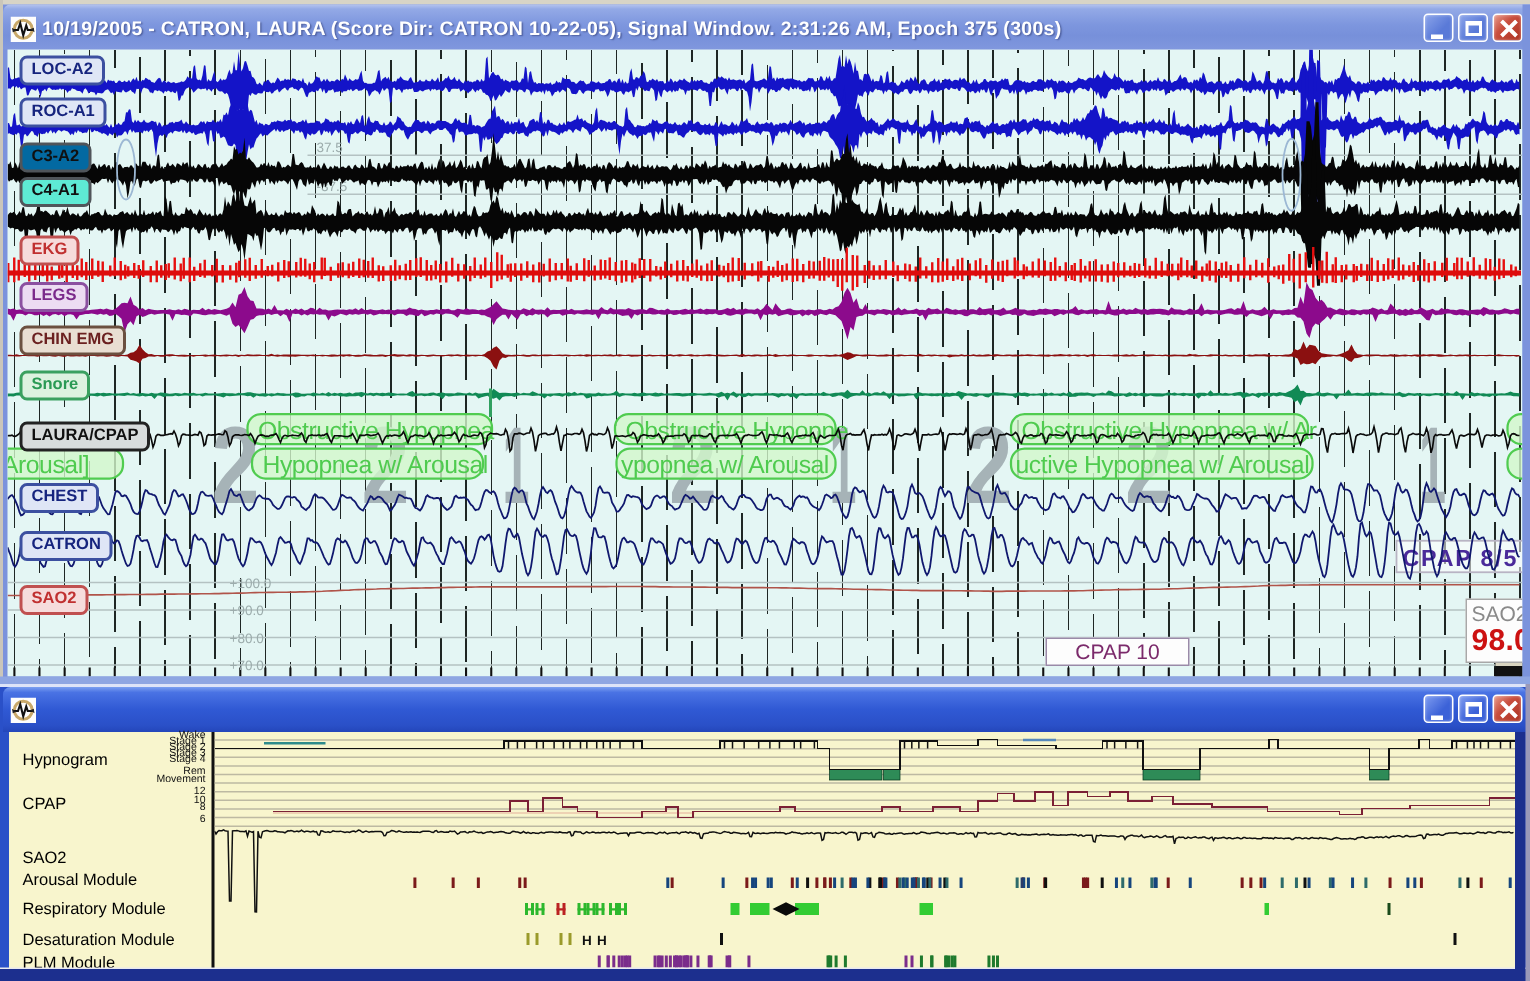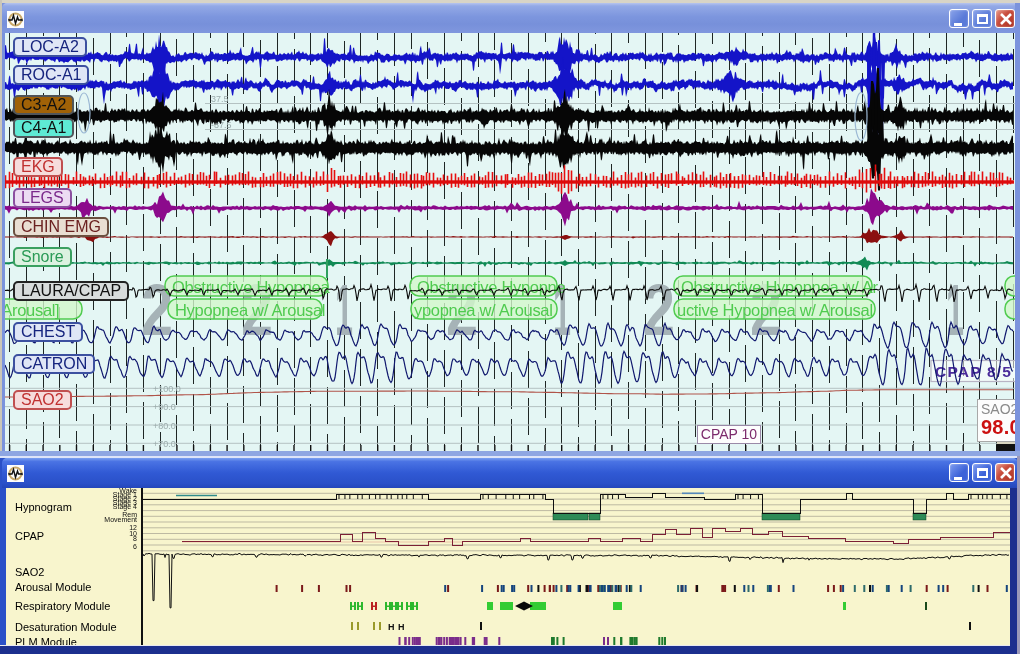--- a/index.html
+++ b/index.html
@@ -1,32 +1,33 @@
 <!DOCTYPE html>
 <html><head><meta charset="utf-8"><style>
 *{margin:0;padding:0;box-sizing:border-box}
 html,body{width:1020px;height:654px;overflow:hidden;background:#d8d4c6;font-family:"Liberation Sans",sans-serif}
 .abs{position:absolute}
-.lbl{position:absolute;left:8px;font-size:16px;font-weight:normal;border-radius:5px;padding:1px 6px 2px;border:2px solid;line-height:13px;white-space:nowrap}
+.lbl{position:absolute;left:8px;font-size:11px;font-weight:bold;border-radius:5px;padding:1px 6px 2px;border:2px solid;line-height:13px;white-space:nowrap}
 .tl{position:absolute;left:15px;font-size:11px;color:#000}
 .ts{position:absolute;font-size:7px;color:#111;text-align:right;width:40px;line-height:7px}
 </style></head><body>
 <div class="abs" style="left:0;top:0;width:1020px;height:656px">
 
 <div class="abs" style="left:0;top:0;width:1020px;height:456px;background:#7b93dc"></div>
 <div class="abs" style="left:0;top:0;width:1020px;height:3px;background:#d8d4c6"></div>
 <div class="abs" style="left:0;top:0;width:2px;height:456px;background:#cac6ba"></div>
 <div class="abs" style="left:2px;top:3px;width:1018px;height:30px;border-radius:5px 0 0 0;background:linear-gradient(#b6c4ee 0%,#93a9e6 10%,#7d96de 45%,#7790da 70%,#8097de 100%)"></div>
 
 <svg class="abs" style="left:7px;top:11px" width="17" height="17">
  <rect x="0" y="0" width="17" height="17" fill="#fdfdfd"></rect>
  <circle cx="8.5" cy="8.5" r="6" fill="none" stroke="#c9a96a" stroke-width="2"></circle>
  <path d="M2 9 L5 9 6.5 4.5 8.5 12.5 10.5 6 11.5 9 15 9" fill="none" stroke="#111" stroke-width="1.4"></path>
  <path d="M1 7.5 L1.5 10.5 4 9.5Z M16 10.5 L15.5 7.5 13 8.5Z" fill="#222"></path>
 </svg>
+<div class="abs" style="left:28px;top:11px;font-size:13px;font-weight:bold;color:#fff;text-shadow:1px 1px 1px rgba(30,40,90,0.45);letter-spacing:0.2px">10/19/2005 - CATRON, LAURA (Score Dir: CATRON 10-22-05), Signal Window. 2:31:26 AM, Epoch 375 (300s)</div>
 <div class="abs" style="left:949px;top:9px;width:20px;height:19px;border-radius:3px;border:1px solid #fff;background:linear-gradient(135deg,#8ba4ea,#5a7ad8 60%);box-shadow:inset 0 0 2px rgba(255,255,255,0.5)">
       <div class="abs" style="left:4px;top:13px;width:8px;height:3px;background:#fff"></div>
     </div>
     <div class="abs" style="left:972px;top:9px;width:20px;height:19px;border-radius:3px;border:1px solid #fff;background:linear-gradient(135deg,#8ba4ea,#5a7ad8 60%);box-shadow:inset 0 0 2px rgba(255,255,255,0.5)">
       <div class="abs" style="left:4px;top:4px;width:11px;height:10px;border:2px solid #fff;border-top-width:3px"></div>
     </div>
     <div class="abs" style="left:995px;top:9px;width:20px;height:19px;border-radius:3px;border:1px solid #fff;background:linear-gradient(135deg,#e89a8a,#c94f3f 40%,#b03525 90%);box-shadow:inset 0 0 2px rgba(255,255,255,0.5)">
       <svg class="abs" style="left:3px;top:3px" width="14" height="13">
         <path d="M2 1 L12 11 M12 1 L2 11" stroke="#fff" stroke-width="2.6"></path>
       </svg>
@@ -215,31 +216,31 @@
         <polyline points="0,257.5 1,257.4 2,257.4 3,257.1 4,257.8 5,257.9 6,257.5 7,256.7 8,255.9 9,254.1 10,256.7 11,260.4 12,264.7 13,261.0 14,257.5 15,257.0 16,256.4 17,256.3 18,256.3 19,256.4 20,256.4 21,256.5 22,256.0 23,256.3 24,256.6 25,256.9 26,255.1 27,254.8 28,258.6 29,264.0 30,264.3 31,258.6 32,257.6 33,257.7 34,257.5 35,257.2 36,257.0 37,256.5 38,256.3 39,256.3 40,256.7 41,256.9 42,257.1 43,255.2 44,255.6 45,258.6 46,263.5 47,263.7 48,259.4 49,258.2 50,257.6 51,256.8 52,257.2 53,257.4 54,257.8 55,257.0 56,257.0 57,256.9 58,256.8 59,256.4 60,254.6 61,255.4 62,258.4 63,263.1 64,263.3 65,258.3 66,256.8 67,256.6 68,256.8 69,256.9 70,256.7 71,256.6 72,256.4 73,257.0 74,256.8 75,256.9 76,256.3 77,254.6 78,254.8 79,258.7 80,264.2 81,263.9 82,258.7 83,257.5 84,257.2 85,256.7 86,256.5 87,257.0 88,257.1 89,257.1 90,256.3 91,256.3 92,256.4 93,256.4 94,254.8 95,256.5 96,260.3 97,265.1 98,262.5 99,257.7 100,256.7 101,256.7 102,257.2 103,257.2 104,257.2 105,256.9 106,256.8 107,256.6 108,256.3 109,256.1 110,256.3 111,254.4 112,256.3 113,259.5 114,264.2 115,262.1 116,257.4 117,256.4 118,256.6 119,256.9 120,257.0 121,257.1 122,257.2 123,257.3 124,256.9 125,256.6 126,256.8 127,257.1 128,254.8 129,255.5 130,258.7 131,264.0 132,263.0 133,257.7 134,256.8 135,257.0 136,257.1 137,256.9 138,256.9 139,256.8 140,256.5 141,256.3 142,256.5 143,256.8 144,256.7 145,254.2 146,255.0 147,258.5 148,264.1 149,262.3 150,258.2 151,257.3 152,256.9 153,256.9 154,256.9 155,257.2 156,257.3 157,257.1 158,256.7 159,256.8 160,257.0 161,257.4 162,256.1 163,257.5 164,259.5 165,262.6 166,259.9 167,257.9 168,257.2 169,256.9 170,257.1 171,257.3 172,257.9 173,257.8 174,257.9 175,257.3 176,257.1 177,257.1 178,256.6 179,256.1 180,257.6 181,260.0 182,262.0 183,259.2 184,257.7 185,257.2 186,257.5 187,257.8 188,257.5 189,257.3 190,257.0 191,257.3 192,257.3 193,257.5 194,257.6 195,256.7 196,255.7 197,257.2 198,260.7 199,261.9 200,258.9 201,257.3 202,257.2 203,256.9 204,257.3 205,257.2 206,257.4 207,257.0 208,257.0 209,257.5 210,257.1 211,257.2 212,256.5 213,256.1 214,258.0 215,260.5 216,262.0 217,259.2 218,257.5 219,257.5 220,257.5 221,257.6 222,257.6 223,257.7 224,257.8 225,258.0 226,258.0 227,258.1 228,257.6 229,257.4 230,256.1 231,257.9 232,259.7 233,261.9 234,259.5 235,257.1 236,257.2 237,257.2 238,257.3 239,256.8 240,256.8 241,257.0 242,257.4 243,257.3 244,257.1 245,257.0 246,256.7 247,255.8 248,257.2 249,259.9 250,262.4 251,260.3 252,258.3 253,257.5 254,257.8 255,257.2 256,257.7 257,257.3 258,257.1 259,257.2 260,257.4 261,257.8 262,257.3 263,256.5 264,254.8 265,257.0 266,260.0 267,262.1 268,259.4 269,257.9 270,257.9 271,257.3 272,256.9 273,257.3 274,257.4 275,257.3 276,257.5 277,257.9 278,258.0 279,257.6 280,257.1 281,255.4 282,257.0 283,259.5 284,262.6 285,259.8 286,258.3 287,257.2 288,257.6 289,257.0 290,257.5 291,257.5 292,257.3 293,257.2 294,257.0 295,257.1 296,257.2 297,256.5 298,255.2 299,256.4 300,258.3 301,261.6 302,260.2 303,257.9 304,256.6 305,257.3 306,257.2 307,257.9 308,258.0 309,257.8 310,257.4 311,257.1 312,257.2 313,257.5 314,257.1 315,255.3 316,256.0 317,258.9 318,265.5 319,263.3 320,257.5 321,256.5 322,255.7 323,256.0 324,256.2 325,256.2 326,256.1 327,256.3 328,256.8 329,257.1 330,256.7 331,256.6 332,253.2 333,255.0 334,259.7 335,267.8 336,266.5 337,258.8 338,256.2 339,256.2 340,256.2 341,255.8 342,255.9 343,256.3 344,256.7 345,256.3 346,255.8 347,255.7 348,255.6 349,252.5 350,255.0 351,260.6 352,267.9 353,263.2 354,257.4 355,256.6 356,256.3 357,256.1 358,255.9 359,255.9 360,256.8 361,256.8 362,256.6 363,256.2 364,256.4 365,255.1 366,251.7 367,255.3 368,262.2 369,267.6 370,262.4 371,257.3 372,257.1 373,256.2 374,256.4 375,256.5 376,256.7 377,256.4 378,256.0 379,256.0 380,256.1 381,256.5 382,255.9 383,253.2 384,255.5 385,260.9 386,268.0 387,264.1 388,257.3 389,256.5 390,256.0 391,256.7 392,256.6 393,257.0 394,256.1 395,256.2 396,256.3 397,256.7 398,256.5 399,255.6 400,252.3 401,254.6 402,259.4 403,266.1 404,262.5 405,257.7 406,257.5 407,257.8 408,257.8 409,257.7 410,257.6 411,257.8 412,258.1 413,257.7 414,257.4 415,257.2 416,256.9 417,255.3 418,256.2 419,258.7 420,261.9 421,260.3 422,257.7 423,257.3 424,256.8 425,257.0 426,257.2 427,257.6 428,257.5 429,257.4 430,257.7 431,257.7 432,257.3 433,257.4 434,256.2 435,257.4 436,259.2 437,262.2 438,260.7 439,258.1 440,257.7 441,257.8 442,257.7 443,257.7 444,257.8 445,257.4 446,257.3 447,257.3 448,257.3 449,257.3 450,257.3 451,256.2 452,256.9 453,258.7 454,261.8 455,260.7 456,257.7 457,257.2 458,257.5 459,257.3 460,257.5 461,257.2 462,257.4 463,257.6 464,258.1 465,258.1 466,258.0 467,257.4 468,256.2 469,256.3 470,258.2 471,260.9 472,262.0 473,258.9 474,257.8 475,257.3 476,257.3 477,257.2 478,257.4 479,257.3 480,257.1 481,257.5 482,257.3 483,257.3 484,257.1 485,257.0 486,256.0 487,257.6 488,260.0 489,262.4 490,259.4 491,257.8 492,257.2 493,257.2 494,256.7 495,257.0 496,257.2 497,257.4 498,257.3 499,257.3 500,257.2 501,256.8 502,255.8 503,254.9 504,256.9 505,260.1 506,262.3 507,259.6 508,256.7 509,256.8 510,257.0 511,257.1 512,257.0 513,256.9 514,257.5 515,257.3 516,257.9 517,257.6 518,257.7 519,256.5 520,255.7 521,257.6 522,260.2 523,262.1 524,259.7 525,258.2 526,257.8 527,257.8 528,257.6 529,257.6 530,257.2 531,257.4 532,257.0 533,257.5 534,257.3 535,257.5 536,256.3 537,255.4 538,257.7 539,261.0 540,262.1 541,258.6 542,257.3 543,257.9 544,258.7 545,258.9 546,258.0 547,257.6 548,257.2 549,257.3 550,257.3 551,257.3 552,257.0 553,254.8 554,253.0 555,257.1 556,263.8 557,267.1 558,260.4 559,257.3 560,256.5 561,256.4 562,256.0 563,256.9 564,256.8 565,257.1 566,256.9 567,256.9 568,256.9 569,256.8 570,255.0 571,253.5 572,256.8 573,262.9 574,267.3 575,261.3 576,257.0 577,257.2 578,256.8 579,257.0 580,257.0 581,256.8 582,257.0 583,256.5 584,257.0 585,256.6 586,257.0 587,255.8 588,253.0 589,255.7 590,260.4 591,267.0 592,263.3 593,257.4 594,256.9 595,257.4 596,257.6 597,257.1 598,256.4 599,256.2 600,256.4 601,256.6 602,256.8 603,256.3 604,255.7 605,253.2 606,256.0 607,261.3 608,267.5 609,261.8 610,256.9 611,256.9 612,256.9 613,256.9 614,256.5 615,257.0 616,257.0 617,256.7 618,256.5 619,256.4 620,256.6 621,256.1 622,252.9 623,255.9 624,260.9 625,267.3 626,262.6 627,257.4 628,256.3 629,256.6 630,256.3 631,256.3 632,256.4 633,256.6 634,256.5 635,256.1 636,256.3 637,256.8 638,256.3 639,252.8 640,255.1 641,260.5 642,267.0 643,263.1 644,257.4 645,256.9 646,256.9 647,256.5 648,256.7 649,257.2 650,257.2 651,257.0 652,256.7 653,256.8 654,256.4 655,255.2 656,253.2 657,257.2 658,263.1 659,267.6 660,260.8 661,257.3 662,256.8 663,257.0 664,256.7 665,256.7 666,256.0 667,256.3 668,256.8 669,257.2 670,257.0 671,256.3 672,255.3 673,256.2 674,258.2 675,261.5 676,262.4 677,259.0 678,257.2 679,257.5 680,257.7 681,257.3 682,256.9 683,257.1 684,257.8 685,257.6 686,257.6 687,257.3 688,257.3 689,256.0 690,256.4 691,258.8 692,262.5 693,261.5 694,257.6 695,256.5 696,257.0 697,257.1 698,257.0 699,256.8 700,257.1 701,257.0 702,257.3 703,257.4 704,257.4 705,256.7 706,254.8 707,256.0 708,258.7 709,261.9 710,260.9 711,257.6 712,257.1 713,256.7 714,257.0 715,257.6 716,257.5 717,257.5 718,257.3 719,257.6 720,257.2 721,257.1 722,257.2 723,256.2 724,256.4 725,258.4 726,262.2 727,261.7 728,258.0 729,256.8 730,256.7 731,257.0 732,257.5 733,258.2 734,258.1 735,257.9 736,257.2 737,257.3 738,257.5 739,257.7 740,256.0 741,257.2 742,258.8 743,261.8 744,260.7 745,257.9 746,257.1 747,257.5 748,257.4 749,258.1 750,258.2 751,258.3 752,257.4 753,257.2 754,256.9 755,257.0 756,256.6 757,255.3 758,256.2 759,258.5 760,261.7 761,261.8 762,257.9 763,257.1 764,256.6 765,256.9 766,256.6 767,257.2 768,257.1 769,257.0 770,257.0 771,257.3 772,257.2 773,257.0 774,255.9 775,257.4 776,259.5 777,262.2 778,260.1 779,257.4 780,256.8 781,257.3 782,256.9 783,256.7 784,256.6 785,257.1 786,257.0 787,257.3 788,257.3 789,257.7 790,256.9 791,254.8 792,256.6 793,258.9 794,262.5 795,260.0 796,257.8 797,257.7 798,257.6 799,257.2 800,257.1 801,257.2 802,257.3 803,257.2 804,257.2 805,256.9 806,256.8 807,255.9 808,255.6 809,257.4 810,260.2 811,262.5 812,259.3 813,257.8 814,257.0 815,256.8 816,256.6 817,257.0 818,257.3 819,256.9 820,256.2 821,256.6 822,257.0 823,257.6 824,256.4 825,255.6 826,257.5 827,260.4 828,262.1 829,258.7 830,257.8 831,257.8 832,257.7 833,257.3 834,257.0 835,257.4 836,257.2 837,257.2 838,257.1 839,257.5 840,257.7 841,255.9 842,256.2 843,258.0 844,261.3 845,261.4 846,258.1 847,257.1 848,256.7 849,256.9 850,256.8 851,257.6 852,257.7 853,257.8 854,257.3 855,257.6 856,257.6 857,258.0 858,256.9 859,256.2 860,257.9 861,260.7 862,263.2 863,260.3 864,257.6 865,256.9 866,256.6 867,256.7 868,256.8 869,256.5 870,256.5 871,256.2 872,256.5 873,256.9 874,257.0 875,256.6 876,252.8 877,252.9 878,257.3 879,264.5 880,268.7 881,261.3 882,257.2 883,256.2 884,256.3 885,255.9 886,256.4 887,256.4 888,256.4 889,256.2 890,256.0 891,256.1 892,256.1 893,255.6 894,252.5 895,256.6 896,262.0 897,269.0 898,263.5 899,258.0 900,256.9 901,256.7 902,256.2 903,256.5 904,256.6 905,257.0 906,257.2 907,257.0 908,256.8 909,256.4 910,255.3 911,251.6 912,255.6 913,261.4 914,268.8 915,263.6 916,257.6 917,256.4 918,256.2 919,255.7 920,255.8 921,256.4 922,256.2 923,256.3 924,256.5 925,256.8 926,256.4 927,256.0 928,253.4 929,252.3 930,257.2 931,264.2 932,268.6 933,261.6 934,257.4 935,256.8 936,256.5 937,255.9 938,256.3 939,256.6 940,256.6 941,256.3 942,256.7 943,257.0 944,257.5 945,256.1 946,252.5 947,255.5 948,261.2 949,268.9 950,265.5 951,258.2 952,256.7 953,257.4 954,256.8 955,256.7 956,256.7 957,257.1 958,257.1 959,257.0 960,256.8 961,256.8 962,255.3 963,253.6 964,256.6 965,262.0 966,266.0 967,261.4 968,257.7 969,257.1 970,257.4 971,257.7 972,257.4 973,256.8 974,256.4 975,256.6 976,256.5 977,256.7 978,256.7 979,256.1 980,253.3 981,256.1 982,260.7 983,265.4 984,260.7 985,257.7 986,257.0 987,257.0 988,257.2 989,257.5 990,257.1 991,257.0 992,256.8 993,257.2 994,257.6 995,257.5 996,257.0 997,253.9 998,256.1 999,260.0 1000,265.4 1001,262.5 1002,257.5 1003,256.3 1004,256.1 1005,256.4 1006,257.1 1007,257.3 1008,257.3" fill="none" stroke="#0a0a0a" stroke-width="1.1"></polyline>
         <polyline points="0,299.8 1,298.5 2,297.5 3,297.1 4,298.3 5,300.2 6,302.6 7,305.1 8,308.5 9,310.6 10,310.3 11,309.3 12,307.5 13,303.9 14,299.1 15,294.9 16,293.7 17,295.2 18,296.3 19,297.4 20,297.7 21,296.8 22,297.0 23,298.2 24,299.7 25,301.7 26,305.0 27,307.8 28,308.9 29,309.7 30,309.9 31,308.2 32,305.1 33,301.0 34,295.3 35,294.0 36,295.5 37,296.2 38,297.1 39,297.3 40,296.4 41,296.7 42,298.1 43,299.7 44,304.3 45,306.5 46,306.8 47,307.9 48,309.3 49,309.7 50,307.4 51,303.7 52,298.3 53,294.8 54,294.7 55,296.0 56,296.2 57,295.9 58,296.3 59,297.2 60,297.2 61,298.5 62,301.2 63,304.0 64,305.9 65,307.2 66,308.7 67,309.9 68,309.8 69,306.6 70,303.3 71,299.2 72,294.9 73,294.4 74,294.9 75,295.9 76,297.6 77,297.9 78,297.2 79,297.5 80,299.2 81,300.9 82,303.0 83,306.1 84,308.1 85,309.2 86,309.6 87,309.7 88,308.1 89,305.1 90,301.0 91,296.3 92,293.7 93,294.1 94,295.8 95,296.2 96,296.4 97,296.9 98,297.1 99,298.2 100,301.1 101,303.7 102,305.4 103,307.2 104,309.3 105,310.1 106,308.1 107,305.7 108,303.6 109,299.5 110,295.4 111,293.7 112,294.1 113,296.0 114,297.9 115,297.6 116,296.7 117,296.5 118,298.2 119,300.5 120,303.2 121,306.3 122,308.4 123,309.7 124,309.6 125,308.9 126,306.8 127,302.5 128,297.5 129,295.1 130,294.8 131,295.7 132,297.1 133,297.4 134,297.6 135,297.4 136,297.3 137,299.2 138,301.8 139,303.9 140,306.4 141,308.3 142,309.2 143,309.8 144,308.3 145,304.6 146,301.6 147,298.2 148,294.3 149,293.1 150,294.8 151,296.9 152,297.4 153,297.7 154,296.7 155,296.6 156,299.2 157,301.9 158,304.3 159,305.8 160,306.8 161,307.3 162,306.5 163,305.9 164,304.5 165,301.8 166,299.3 167,298.0 168,297.2 169,297.9 170,299.0 171,299.3 172,299.6 173,299.4 174,299.5 175,300.3 176,301.6 177,303.6 178,304.6 179,305.4 180,306.3 181,306.3 182,305.5 183,303.7 184,301.4 185,299.1 186,298.1 187,297.9 188,298.1 189,298.6 190,298.7 191,298.3 192,298.6 193,300.2 194,301.0 195,302.2 196,304.8 197,305.5 198,306.4 199,307.1 200,305.9 201,305.2 202,303.5 203,300.4 204,297.7 205,296.5 206,297.3 207,298.6 208,298.8 209,298.6 210,298.8 211,299.5 212,300.6 213,301.8 214,303.0 215,304.2 216,305.7 217,306.9 218,306.8 219,306.1 220,304.3 221,301.3 222,298.4 223,296.9 224,297.3 225,298.1 226,298.8 227,298.9 228,298.6 229,298.7 230,300.1 231,300.8 232,301.9 233,303.6 234,305.1 235,306.2 236,306.8 237,307.3 238,305.6 239,303.8 240,302.3 241,299.7 242,297.8 243,298.3 244,299.8 245,299.7 246,298.8 247,298.1 248,298.3 249,298.9 250,299.8 251,301.3 252,302.4 253,303.1 254,305.1 255,307.3 256,306.8 257,305.2 258,303.9 259,301.7 260,298.8 261,296.8 262,297.2 263,297.7 264,298.3 265,299.0 266,298.8 267,299.3 268,299.2 269,299.7 270,301.6 271,304.2 272,305.7 273,305.9 274,306.6 275,307.3 276,306.1 277,304.1 278,301.6 279,298.2 280,297.2 281,298.1 282,298.6 283,298.7 284,299.3 285,299.2 286,299.0 287,298.9 288,299.4 289,301.7 290,303.8 291,305.1 292,306.0 293,307.0 294,306.5 295,305.6 296,304.7 297,301.9 298,298.4 299,297.5 300,298.5 301,299.0 302,298.7 303,298.9 304,298.6 305,298.7 306,299.5 307,300.2 308,302.0 309,303.5 310,304.2 311,305.8 312,307.1 313,306.8 314,306.6 315,304.9 316,301.6 317,297.9 318,295.0 319,293.7 320,293.9 321,295.0 322,295.6 323,295.0 324,294.6 325,295.7 326,298.2 327,302.3 328,305.7 329,308.0 330,310.6 331,312.5 332,312.4 333,311.4 334,308.0 335,302.7 336,297.4 337,293.5 338,292.1 339,292.8 340,294.5 341,295.3 342,294.3 343,293.9 344,295.0 345,298.4 346,302.6 347,304.6 348,307.6 349,310.1 350,312.2 351,313.1 352,310.8 353,307.8 354,303.0 355,297.3 356,293.2 357,291.7 358,293.3 359,295.1 360,295.7 361,294.4 362,293.8 363,294.9 364,297.6 365,301.3 366,303.7 367,306.6 368,310.0 369,312.0 370,312.5 371,311.1 372,307.9 373,302.8 374,296.6 375,292.6 376,291.0 377,292.3 378,294.0 379,294.8 380,295.4 381,295.2 382,295.5 383,297.5 384,301.3 385,304.6 386,307.9 387,309.6 388,311.4 389,312.2 390,310.6 391,308.6 392,304.3 393,297.5 394,292.5 395,291.4 396,293.0 397,295.2 398,295.6 399,295.4 400,295.3 401,295.6 402,297.9 403,302.0 404,303.7 405,305.4 406,307.9 407,308.1 408,307.2 409,305.7 410,304.3 411,302.6 412,299.3 413,297.1 414,297.0 415,297.9 416,298.4 417,297.8 418,298.0 419,298.3 420,298.4 421,298.9 422,300.6 423,303.2 424,304.5 425,305.6 426,306.5 427,305.9 428,305.4 429,304.1 430,301.1 431,298.8 432,297.8 433,297.3 434,297.9 435,299.0 436,298.6 437,297.9 438,297.9 439,298.9 440,301.1 441,302.9 442,303.8 443,304.4 444,305.8 445,306.8 446,306.3 447,306.0 448,305.3 449,303.0 450,300.6 451,298.2 452,296.9 453,297.5 454,298.2 455,299.4 456,299.1 457,298.1 458,299.3 459,300.8 460,301.7 461,303.0 462,304.1 463,305.2 464,306.7 465,306.9 466,306.7 467,305.1 468,301.4 469,298.4 470,297.4 471,298.2 472,298.8 473,298.9 474,299.4 475,298.6 476,297.7 477,298.6 478,300.8 479,302.2 480,303.3 481,304.9 482,305.3 483,306.2 484,306.8 485,305.6 486,303.6 487,300.5 488,298.1 489,297.5 490,296.8 491,297.0 492,298.3 493,298.8 494,298.9 495,299.2 496,300.2 497,301.6 498,303.1 499,305.0 500,306.2 501,306.5 502,307.0 503,307.1 504,306.4 505,303.7 506,299.8 507,297.9 508,296.8 509,296.8 510,299.0 511,299.8 512,299.2 513,298.8 514,299.2 515,300.0 516,300.4 517,302.5 518,304.2 519,304.7 520,304.9 521,305.9 522,306.7 523,305.6 524,303.7 525,300.5 526,299.1 527,298.2 528,297.4 529,298.4 530,297.9 531,298.0 532,298.9 533,298.6 534,299.9 535,302.4 536,303.6 537,304.5 538,305.2 539,305.5 540,306.1 541,307.1 542,305.8 543,303.5 544,300.7 545,297.4 546,296.7 547,297.3 548,298.0 549,299.1 550,298.7 551,297.1 552,296.7 553,298.3 554,301.0 555,304.0 556,307.5 557,309.7 558,311.1 559,312.4 560,311.3 561,307.8 562,302.9 563,296.7 564,293.1 565,291.9 566,292.4 567,294.1 568,295.1 569,294.9 570,294.0 571,294.4 572,296.8 573,300.8 574,304.3 575,306.6 576,309.1 577,311.3 578,312.2 579,311.4 580,309.0 581,304.6 582,298.7 583,293.3 584,290.8 585,292.2 586,295.0 587,295.4 588,294.8 589,294.9 590,295.3 591,297.5 592,301.1 593,304.7 594,308.6 595,311.8 596,313.0 597,312.8 598,311.1 599,308.4 600,304.4 601,297.8 602,292.1 603,290.1 604,292.3 605,295.6 606,296.3 607,295.8 608,295.8 609,296.7 610,298.0 611,300.4 612,303.4 613,306.4 614,309.0 615,311.5 616,312.9 617,311.6 618,309.3 619,305.1 620,298.7 621,293.3 622,291.7 623,292.7 624,295.6 625,297.8 626,296.2 627,294.5 628,294.7 629,296.1 630,300.8 631,304.9 632,306.9 633,308.9 634,311.4 635,312.9 636,311.7 637,308.5 638,303.9 639,296.9 640,291.8 641,291.6 642,293.2 643,294.2 644,294.7 645,295.3 646,295.6 647,295.9 648,297.3 649,300.8 650,304.4 651,307.3 652,310.2 653,312.1 654,312.7 655,312.0 656,308.1 657,304.0 658,298.6 659,292.5 660,290.4 661,293.1 662,295.8 663,296.2 664,295.8 665,295.7 666,297.1 667,299.0 668,302.1 669,304.0 670,305.0 671,306.4 672,306.7 673,306.4 674,305.2 675,303.5 676,302.5 677,299.5 678,297.1 679,296.8 680,297.9 681,299.0 682,298.5 683,298.3 684,299.1 685,298.9 686,299.2 687,301.7 688,303.4 689,305.1 690,306.0 691,306.5 692,307.2 693,306.8 694,306.2 695,304.1 696,299.4 697,296.4 698,295.9 699,297.5 700,298.6 701,298.7 702,299.2 703,298.1 704,297.9 705,299.5 706,300.9 707,303.3 708,305.5 709,306.7 710,308.5 711,308.3 712,307.1 713,305.2 714,303.2 715,300.6 716,297.5 717,296.3 718,297.0 719,298.5 720,299.2 721,299.1 722,298.6 723,298.6 724,299.8 725,301.7 726,303.6 727,304.8 728,306.0 729,306.5 730,307.4 731,307.4 732,305.4 733,303.0 734,299.8 735,297.1 736,296.1 737,296.7 738,298.5 739,299.2 740,299.1 741,299.0 742,298.5 743,299.5 744,301.6 745,303.3 746,304.6 747,305.5 748,306.4 749,307.2 750,307.7 751,306.9 752,303.6 753,300.4 754,297.3 755,295.7 756,296.6 757,297.9 758,298.5 759,297.9 760,297.8 761,298.2 762,298.3 763,300.1 764,302.6 765,303.6 766,305.5 767,306.4 768,307.4 769,307.9 770,307.0 771,305.4 772,302.9 773,299.6 774,297.1 775,297.4 776,298.4 777,298.2 778,299.1 779,299.1 780,297.6 781,298.1 782,299.7 783,301.5 784,304.6 785,306.5 786,306.9 787,307.1 788,306.9 789,306.3 790,303.5 791,301.5 792,299.1 793,296.4 794,296.9 795,297.9 796,298.5 797,299.0 798,299.4 799,299.3 800,299.5 801,300.4 802,302.0 803,303.7 804,304.8 805,306.1 806,308.0 807,307.9 808,306.5 809,304.3 810,301.7 811,298.6 812,296.5 813,297.1 814,297.8 815,298.6 816,299.5 817,299.1 818,298.9 819,298.9 820,300.2 821,302.4 822,303.9 823,306.2 824,306.0 825,305.8 826,306.0 827,304.7 828,303.3 829,301.4 830,299.1 831,297.6 832,297.5 833,297.6 834,298.5 835,299.0 836,298.5 837,298.3 838,298.5 839,300.2 840,302.3 841,303.5 842,305.1 843,306.2 844,307.4 845,307.6 846,305.1 847,303.3 848,301.3 849,298.0 850,297.1 851,297.8 852,298.4 853,298.6 854,298.3 855,298.1 856,297.5 857,298.6 858,301.0 859,302.8 860,304.3 861,305.2 862,305.9 863,307.2 864,308.6 865,308.6 866,305.8 867,301.6 868,295.6 869,291.3 870,291.5 871,293.5 872,295.3 873,295.4 874,293.7 875,293.3 876,295.2 877,298.2 878,302.2 879,305.9 880,309.0 881,311.6 882,314.2 883,315.2 884,312.7 885,308.5 886,303.2 887,296.1 888,291.1 889,289.2 890,290.9 891,293.1 892,293.4 893,293.4 894,293.8 895,294.6 896,296.6 897,300.5 898,304.9 899,309.7 900,313.2 901,314.5 902,314.6 903,313.1 904,308.7 905,302.0 906,293.8 907,289.8 908,289.8 909,290.7 910,292.5 911,294.1 912,293.9 913,293.9 914,295.4 915,297.2 916,301.6 917,306.4 918,309.4 919,311.4 920,313.5 921,313.9 922,312.2 923,309.3 924,304.1 925,297.0 926,291.5 927,289.3 928,290.9 929,294.2 930,295.4 931,294.8 932,293.4 933,293.8 934,296.1 935,299.3 936,303.9 937,307.7 938,310.1 939,313.2 940,314.6 941,313.8 942,311.7 943,306.9 944,299.8 945,292.3 946,289.1 947,291.3 948,294.3 949,294.9 950,294.0 951,292.6 952,293.8 953,297.1 954,300.2 955,303.2 956,306.3 957,308.1 958,310.1 959,311.8 960,310.2 961,308.0 962,304.5 963,298.9 964,295.1 965,293.4 966,293.1 967,295.4 968,297.0 969,297.2 970,296.6 971,296.1 972,296.8 973,299.9 974,303.6 975,306.3 976,308.8 977,310.2 978,310.5 979,309.9 980,308.4 981,304.8 982,300.2 983,296.3 984,293.9 985,294.2 986,295.7 987,296.6 988,297.1 989,296.4 990,296.1 991,297.4 992,300.3 993,303.8 994,306.4 995,307.9 996,309.7 997,310.8 998,310.4 999,307.8 1000,303.2 1001,299.0 1002,295.1 1003,292.6 1004,293.3 1005,295.5 1006,296.6 1007,296.7 1008,298.3" fill="none" stroke="#10186e" stroke-width="1.2"></polyline>
         <polyline points="0,331.9 1,334.6 2,337.0 3,340.4 4,343.6 5,344.8 6,343.4 7,340.6 8,336.3 9,330.7 10,326.6 11,324.5 12,324.9 13,327.0 14,328.6 15,328.0 16,326.8 17,327.4 18,328.7 19,331.0 20,334.8 21,339.1 22,342.1 23,343.6 24,344.9 25,344.5 26,340.8 27,335.7 28,329.5 29,324.8 30,323.9 31,324.0 32,325.3 33,328.1 34,328.1 35,327.5 36,327.4 37,328.6 38,332.9 39,336.4 40,339.9 41,342.7 42,344.3 43,344.5 44,343.0 45,339.9 46,334.6 47,328.9 48,325.5 49,323.9 50,324.9 51,327.1 52,327.8 53,327.8 54,327.8 55,328.6 56,330.2 57,332.9 58,335.5 59,339.3 60,342.4 61,344.3 62,344.7 63,343.1 64,339.5 65,334.6 66,329.3 67,324.3 68,323.3 69,326.1 70,328.3 71,329.3 72,328.6 73,327.2 74,327.7 75,330.2 76,333.8 77,337.1 78,340.0 79,342.8 80,344.3 81,344.0 82,342.8 83,338.6 84,333.6 85,327.5 86,324.4 87,324.1 88,325.4 89,327.4 90,327.8 91,327.3 92,327.2 93,327.0 94,329.0 95,332.9 96,335.8 97,339.2 98,342.5 99,345.0 100,345.1 101,342.0 102,338.7 103,334.1 104,328.0 105,324.4 106,323.4 107,324.9 108,326.1 109,326.9 110,327.2 111,326.5 112,327.0 113,330.3 114,334.1 115,336.0 116,337.7 117,341.1 118,343.3 119,344.5 120,343.6 121,340.5 122,336.8 123,330.1 124,324.6 125,323.5 126,324.8 127,326.6 128,326.9 129,326.1 130,326.5 131,328.0 132,329.2 133,332.2 134,335.8 135,339.2 136,340.9 137,342.0 138,343.2 139,343.1 140,340.8 141,336.4 142,329.0 143,323.3 144,323.1 145,325.0 146,326.9 147,327.3 148,326.8 149,326.6 150,326.5 151,328.3 152,332.0 153,336.0 154,339.2 155,341.2 156,343.2 157,344.5 158,343.2 159,339.9 160,335.7 161,329.5 162,325.8 163,325.9 164,327.0 165,328.2 166,328.7 167,328.2 168,328.0 169,328.8 170,330.7 171,333.6 172,336.5 173,338.5 174,340.3 175,342.3 176,343.7 177,341.9 178,338.6 179,335.5 180,330.3 181,326.1 182,325.1 183,326.2 184,327.6 185,328.9 186,328.8 187,328.3 188,328.2 189,329.7 190,333.4 191,335.7 192,337.4 193,340.1 194,341.9 195,342.9 196,341.0 197,337.8 198,335.3 199,330.5 200,325.9 201,325.9 202,327.4 203,327.1 204,328.3 205,328.7 206,328.6 207,329.6 208,331.3 209,333.5 210,335.9 211,338.4 212,340.2 213,342.2 214,343.4 215,342.9 216,339.6 217,335.9 218,331.2 219,327.1 220,325.9 221,326.4 222,327.4 223,328.5 224,328.5 225,327.4 226,328.4 227,330.5 228,332.5 229,335.5 230,338.6 231,340.6 232,342.1 233,342.3 234,341.4 235,339.7 236,336.5 237,331.2 238,327.1 239,325.8 240,326.0 241,328.1 242,329.0 243,328.7 244,327.8 245,327.8 246,329.4 247,331.7 248,334.9 249,336.7 250,338.4 251,341.4 252,343.1 253,342.9 254,340.1 255,336.0 256,331.9 257,327.7 258,325.9 259,326.3 260,327.7 261,328.5 262,328.4 263,327.5 264,328.1 265,331.0 266,334.5 267,336.5 268,338.4 269,340.8 270,342.8 271,344.1 272,341.9 273,338.5 274,335.1 275,329.7 276,325.6 277,325.3 278,327.5 279,328.6 280,329.2 281,329.1 282,328.7 283,329.9 284,331.3 285,334.0 286,336.3 287,337.9 288,340.3 289,341.8 290,343.0 291,343.0 292,339.4 293,336.1 294,331.0 295,326.1 296,325.2 297,326.3 298,328.0 299,329.0 300,328.5 301,327.8 302,328.4 303,330.3 304,333.0 305,335.3 306,339.0 307,341.0 308,342.0 309,342.8 310,341.4 311,339.2 312,335.6 313,331.1 314,327.1 315,325.1 316,324.5 317,325.3 318,326.8 319,325.6 320,323.8 321,323.4 322,325.6 323,331.3 324,337.4 325,341.8 326,345.3 327,347.7 328,348.2 329,347.8 330,344.5 331,337.3 332,329.3 333,322.5 334,319.4 335,319.8 336,322.1 337,324.5 338,325.3 339,323.7 340,322.9 341,325.4 342,330.7 343,336.2 344,340.4 345,344.5 346,348.8 347,350.5 348,348.9 349,344.9 350,338.4 351,329.1 352,321.5 353,319.4 354,321.0 355,323.3 356,324.5 357,324.9 358,323.9 359,324.1 360,326.3 361,329.9 362,335.6 363,339.7 364,342.5 365,346.5 366,349.9 367,349.6 368,346.0 369,340.0 370,332.5 371,324.6 372,320.4 373,319.8 374,321.7 375,323.6 376,324.3 377,324.4 378,323.5 379,324.3 380,328.0 381,333.4 382,338.0 383,342.5 384,346.0 385,348.1 386,349.5 387,347.7 388,342.2 389,335.0 390,325.1 391,319.1 392,319.2 393,322.5 394,325.0 395,325.3 396,325.3 397,324.4 398,324.8 399,328.3 400,333.3 401,337.8 402,341.7 403,344.9 404,346.0 405,345.0 406,343.3 407,339.2 408,333.9 409,328.8 410,326.2 411,325.5 412,326.7 413,328.5 414,328.5 415,327.8 416,328.1 417,328.6 418,329.8 419,332.6 420,335.7 421,338.7 422,341.1 423,342.9 424,343.4 425,341.4 426,338.5 427,335.0 428,329.0 429,325.9 430,325.9 431,327.2 432,328.5 433,328.8 434,327.9 435,328.2 436,328.9 437,329.8 438,332.9 439,335.9 440,338.4 441,340.8 442,342.8 443,342.3 444,341.3 445,339.3 446,334.6 447,328.8 448,326.0 449,326.0 450,326.6 451,328.3 452,329.1 453,328.9 454,328.0 455,327.9 456,330.5 457,333.5 458,336.2 459,338.9 460,340.9 461,342.3 462,341.9 463,340.5 464,337.8 465,333.3 466,328.9 467,326.6 468,326.1 469,327.0 470,327.3 471,328.8 472,329.3 473,328.4 474,329.1 475,331.1 476,333.6 477,335.6 478,338.0 479,340.7 480,342.1 481,341.6 482,340.6 483,338.1 484,334.1 485,328.8 486,326.0 487,326.3 488,327.6 489,329.0 490,329.7 491,328.3 492,327.5 493,328.3 494,330.9 495,334.3 496,337.3 497,339.7 498,341.5 499,342.3 500,342.1 501,340.6 502,336.9 503,332.4 504,328.5 505,325.9 506,325.6 507,327.5 508,328.0 509,328.3 510,327.5 511,327.9 512,329.3 513,331.0 514,334.8 515,336.8 516,338.7 517,341.1 518,343.3 519,343.4 520,341.1 521,337.4 522,332.8 523,328.1 524,326.2 525,327.0 526,328.1 527,328.9 528,329.4 529,328.5 530,328.5 531,328.9 532,330.4 533,334.4 534,337.0 535,340.1 536,342.5 537,343.2 538,342.7 539,341.0 540,338.4 541,334.3 542,328.2 543,324.6 544,325.5 545,327.4 546,328.6 547,328.3 548,327.8 549,327.8 550,327.8 551,329.7 552,334.1 553,338.2 554,341.7 555,346.2 556,350.0 557,350.0 558,347.4 559,341.3 560,333.5 561,324.4 562,319.6 563,319.0 564,320.8 565,324.1 566,325.5 567,324.8 568,324.3 569,325.9 570,330.2 571,334.7 572,338.6 573,343.6 574,347.9 575,349.7 576,349.8 577,347.0 578,339.7 579,330.7 580,322.7 581,319.1 582,319.4 583,322.5 584,324.9 585,325.8 586,324.9 587,323.7 588,325.5 589,331.2 590,336.6 591,340.7 592,345.1 593,348.1 594,350.2 595,349.4 596,345.4 597,339.1 598,330.4 599,322.6 600,319.0 601,319.1 602,322.4 603,325.2 604,325.2 605,324.0 606,323.9 607,326.0 608,330.3 609,336.3 610,341.9 611,345.4 612,348.6 613,350.4 614,348.8 615,345.1 616,337.6 617,328.1 618,321.2 619,318.4 620,320.1 621,323.1 622,324.5 623,324.4 624,323.5 625,324.1 626,327.3 627,331.8 628,336.4 629,340.8 630,345.3 631,348.2 632,348.8 633,348.0 634,344.6 635,337.7 636,328.7 637,321.8 638,319.8 639,320.7 640,322.9 641,324.6 642,324.5 643,323.5 644,323.6 645,326.5 646,331.6 647,337.1 648,340.8 649,343.8 650,347.7 651,349.4 652,348.1 653,344.6 654,339.0 655,332.5 656,324.3 657,319.4 658,319.0 659,322.0 660,325.3 661,325.2 662,323.7 663,323.8 664,325.7 665,329.3 666,334.5 667,338.9 668,342.3 669,344.2 670,344.6 671,343.5 672,341.0 673,337.3 674,332.7 675,328.7 676,326.4 677,325.6 678,326.8 679,327.4 680,328.9 681,330.2 682,329.3 683,328.9 684,332.0 685,335.0 686,336.7 687,338.9 688,339.9 689,341.9 690,342.7 691,340.5 692,337.3 693,332.5 694,327.8 695,325.6 696,326.2 697,328.7 698,329.3 699,328.9 700,328.2 701,328.0 702,330.0 703,333.0 704,335.0 705,336.9 706,339.6 707,341.8 708,342.5 709,341.1 710,338.0 711,335.6 712,331.8 713,326.4 714,325.3 715,327.4 716,328.7 717,329.3 718,329.5 719,329.0 720,328.9 721,329.7 722,331.3 723,335.1 724,338.7 725,340.3 726,342.4 727,342.8 728,341.4 729,339.2 730,335.6 731,330.8 732,327.0 733,325.5 734,326.1 735,328.0 736,328.9 737,328.2 738,328.4 739,328.7 740,329.7 741,333.3 742,336.0 743,338.1 744,340.7 745,342.1 746,342.6 747,341.5 748,339.5 749,336.7 750,332.1 751,327.7 752,324.9 753,325.7 754,328.1 755,328.6 756,328.8 757,328.6 758,328.9 759,330.6 760,332.9 761,335.4 762,338.3 763,340.1 764,341.4 765,341.7 766,341.2 767,339.9 768,335.7 769,330.3 770,326.9 771,325.6 772,326.3 773,328.3 774,328.7 775,328.8 776,328.5 777,329.1 778,330.6 779,332.6 780,335.8 781,339.0 782,341.1 783,343.1 784,343.9 785,341.7 786,338.3 787,333.8 788,329.2 789,326.4 790,325.4 791,326.8 792,327.7 793,328.7 794,328.5 795,327.5 796,328.9 797,330.7 798,334.0 799,336.6 800,338.0 801,340.6 802,343.1 803,343.3 804,341.6 805,337.8 806,333.1 807,328.5 808,325.3 809,324.5 810,326.3 811,329.0 812,329.7 813,328.4 814,327.1 815,328.1 816,331.3 817,334.8 818,337.6 819,340.1 820,342.3 821,343.0 822,342.2 823,339.8 824,335.2 825,330.4 826,327.7 827,326.2 828,326.3 829,327.9 830,328.8 831,328.5 832,328.1 833,327.7 834,329.7 835,334.4 836,336.5 837,338.6 838,341.4 839,342.1 840,341.8 841,340.9 842,338.5 843,333.6 844,328.8 845,326.2 846,325.6 847,327.5 848,329.1 849,329.0 850,329.0 851,328.6 852,328.8 853,331.0 854,333.8 855,336.5 856,339.1 857,341.6 858,342.6 859,342.1 860,340.3 861,337.9 862,334.6 863,329.2 864,325.0 865,323.4 866,323.6 867,324.7 868,325.0 869,323.1 870,321.4 871,323.0 872,327.8 873,334.4 874,339.5 875,343.4 876,347.1 877,350.9 878,351.7 879,349.5 880,343.3 881,334.1 882,324.5 883,318.4 884,316.8 885,319.2 886,322.0 887,323.4 888,323.1 889,321.7 890,322.9 891,327.0 892,332.5 893,338.2 894,343.6 895,347.7 896,350.6 897,351.5 898,349.5 899,345.1 900,337.8 901,325.1 902,316.3 903,315.4 904,319.2 905,322.9 906,324.5 907,323.4 908,321.3 909,322.6 910,327.1 911,333.6 912,339.3 913,345.3 914,349.7 915,351.4 916,351.8 917,349.4 918,343.0 919,334.0 920,322.3 921,315.5 922,315.9 923,320.0 924,322.6 925,323.6 926,323.0 927,321.8 928,324.9 929,330.0 930,335.1 931,340.4 932,345.4 933,349.1 934,352.0 935,352.8 936,349.2 937,341.5 938,331.8 939,322.2 940,317.1 941,316.2 942,318.0 943,321.2 944,323.5 945,323.1 946,321.3 947,322.7 948,328.8 949,335.4 950,340.3 951,345.3 952,349.0 953,351.2 954,349.5 955,344.4 956,337.8 957,330.0 958,323.8 959,321.9 960,323.6 961,325.7 962,326.7 963,326.8 964,325.8 965,325.7 966,327.8 967,331.6 968,335.6 969,339.5 970,342.6 971,344.6 972,345.9 973,345.9 974,344.0 975,337.8 976,330.6 977,324.5 978,321.9 979,323.4 980,325.7 981,326.4 982,326.0 983,325.4 984,325.3 985,327.5 986,331.8 987,336.3 988,339.5 989,342.9 990,346.4 991,346.8 992,345.2 993,342.5 994,337.7 995,331.5 996,324.2 997,320.8 998,322.8 999,325.0 1000,326.5 1001,327.2 1002,326.4 1003,326.3 1004,327.6 1005,331.0 1006,335.1 1007,337.8 1008,338.3" fill="none" stroke="#10186e" stroke-width="1.2"></polyline>
         <polyline points="0,364.0 3,364.0 6,364.0 9,364.0 12,364.0 15,364.0 18,363.9 21,363.9 24,363.9 27,363.8 30,363.8 33,363.7 36,363.7 39,363.7 42,363.7 45,363.7 48,363.7 51,363.6 54,363.6 57,363.6 60,363.6 63,363.6 66,363.5 69,363.5 72,363.4 75,363.4 78,363.4 81,363.3 84,363.3 87,363.3 90,363.3 93,363.2 96,363.2 99,363.2 102,363.1 105,363.1 108,363.1 111,363.1 114,363.0 117,363.0 120,363.0 123,362.9 126,362.9 129,362.8 132,362.8 135,362.8 138,362.7 141,362.7 144,362.6 147,362.6 150,362.5 153,362.4 156,362.4 159,362.3 162,362.2 165,362.1 168,362.0 171,362.0 174,361.9 177,361.9 180,361.8 183,361.8 186,361.8 189,361.7 192,361.7 195,361.6 198,361.6 201,361.5 204,361.4 207,361.3 210,361.2 213,361.0 216,360.9 219,360.8 222,360.6 225,360.5 228,360.4 231,360.2 234,360.1 237,360.0 240,359.9 243,359.8 246,359.7 249,359.5 252,359.5 255,359.4 258,359.4 261,359.3 264,359.3 267,359.2 270,359.1 273,359.1 276,359.0 279,358.9 282,358.9 285,358.8 288,358.7 291,358.7 294,358.6 297,358.6 300,358.5 303,358.5 306,358.4 309,358.4 312,358.3 315,358.2 318,358.2 321,358.2 324,358.2 327,358.2 330,358.2 333,358.2 336,358.2 339,358.2 342,358.2 345,358.2 348,358.2 351,358.2 354,358.2 357,358.2 360,358.2 363,358.2 366,358.2 369,358.2 372,358.2 375,358.1 378,358.1 381,358.1 384,358.1 387,358.1 390,358.1 393,358.1 396,358.1 399,358.1 402,358.0 405,358.0 408,358.0 411,358.0 414,358.0 417,358.0 420,358.0 423,358.0 426,358.1 429,358.1 432,358.1 435,358.2 438,358.2 441,358.2 444,358.3 447,358.3 450,358.3 453,358.3 456,358.3 459,358.4 462,358.4 465,358.4 468,358.5 471,358.5 474,358.6 477,358.6 480,358.6 483,358.7 486,358.7 489,358.7 492,358.7 495,358.7 498,358.7 501,358.7 504,358.7 507,358.8 510,358.8 513,358.8 516,358.9 519,358.9 522,359.0 525,359.1 528,359.1 531,359.2 534,359.3 537,359.3 540,359.4 543,359.4 546,359.4 549,359.4 552,359.5 555,359.6 558,359.6 561,359.7 564,359.8 567,359.8 570,359.9 573,360.0 576,360.0 579,360.1 582,360.1 585,360.2 588,360.3 591,360.3 594,360.4 597,360.5 600,360.5 603,360.6 606,360.6 609,360.7 612,360.7 615,360.7 618,360.7 621,360.7 624,360.7 627,360.7 630,360.8 633,360.8 636,360.8 639,360.9 642,360.9 645,361.0 648,361.0 651,361.1 654,361.1 657,361.2 660,361.2 663,361.2 666,361.1 669,361.1 672,361.1 675,361.1 678,361.1 681,361.0 684,361.0 687,361.0 690,361.0 693,361.0 696,361.0 699,361.0 702,361.0 705,360.9 708,360.9 711,360.9 714,360.8 717,360.8 720,360.7 723,360.6 726,360.5 729,360.4 732,360.3 735,360.3 738,360.2 741,360.1 744,360.1 747,360.1 750,360.0 753,360.0 756,359.9 759,359.9 762,359.8 765,359.8 768,359.8 771,359.7 774,359.6 777,359.5 780,359.5 783,359.3 786,359.2 789,359.1 792,359.0 795,358.9 798,358.8 801,358.7 804,358.6 807,358.6 810,358.5 813,358.4 816,358.3 819,358.3 822,358.2 825,358.1 828,358.0 831,357.8 834,357.7 837,357.5 840,357.4 843,357.3 846,357.3 849,357.2 852,357.2 855,357.1 858,357.1 861,357.0 864,357.0 867,357.0 870,356.9 873,356.9 876,356.8 879,356.8 882,356.8 885,356.8 888,356.8 891,356.8 894,356.8 897,356.8 900,356.8 903,356.8 906,356.8 909,356.8 912,356.8 915,356.8 918,356.8 921,356.8 924,356.8 927,356.8 930,356.8 933,356.8 936,356.8 939,356.8 942,356.8 945,356.8 948,356.8 951,356.8 954,356.8 957,356.8 960,356.8 963,356.8 966,356.8 969,356.8 972,356.8 975,356.8 978,356.8 981,356.8 984,356.8 987,356.8 990,356.8 993,356.8 996,356.8 999,356.8 1002,356.8 1005,356.8 1008,356.8" fill="none" stroke="#b0544a" stroke-width="1.1"></polyline>
         <ellipse cx="79" cy="80" rx="6" ry="20" fill="none" stroke="#9cb8d4" stroke-width="1.2"></ellipse>
         <ellipse cx="856" cy="83.5" rx="6" ry="24" fill="none" stroke="#9cb8d4" stroke-width="1.2"></ellipse>
         <line x1="322" y1="226" x2="322" y2="245" stroke="#30a060" stroke-width="2"></line>
       </svg>
       <div class="lbl" style="top:4px;color:#16247e;background:#dfe6f6;border-color:#3c50a0">LOC-A2</div>
       <div class="lbl" style="top:32px;color:#16247e;background:#dfe6f6;border-color:#3c50a0">ROC-A1</div>
-      <div class="lbl" style="top:62px;color:#101010;background:#a16207;border-color:#50555a">C3-A2</div>
+      <div class="lbl" style="top:62px;color:#101010;background:#0369a1;border-color:#50555a">C3-A2</div>
       <div class="lbl" style="top:85px;color:#101010;background:#5eead4;border-color:#50555a">C4-A1</div>
       <div class="lbl" style="top:124px;color:#c03030;background:#f6dcdc;border-color:#c05050">EKG</div>
       <div class="lbl" style="top:155px;color:#7b2a8b;background:#ecdcf2;border-color:#8b50a0">LEGS</div>
       <div class="lbl" style="top:184px;color:#6b2020;background:#e9ded2;border-color:#6b5040">CHIN EMG</div>
       <div class="lbl" style="top:214px;color:#2a9a55;background:#dcf2e0;border-color:#3aa060">Snore</div>
       <div class="lbl" style="top:248px;color:#101010;background:#d8dcdc;border-color:#222">LAURA/CPAP</div>
       <div class="lbl" style="top:289px;color:#16247e;background:#dfe6f6;border-color:#3c50a0">CHEST</div>
       <div class="lbl" style="top:321px;color:#16247e;background:#dfe6f6;border-color:#3c50a0">CATRON</div>
       <div class="lbl" style="top:357px;color:#c03030;background:#f6dcdc;border-color:#c05050">SAO2</div>
-      <div class="abs" style="left:692px;top:392px;width:64px;height:19px;background:#fdfdfd;border:1px solid #9a8aa8;color:#7b2a6b;font-size:14px;text-align:center;line-height:17px">CPAP 10</div>
+      <div class="abs" style="left:692px;top:392px;width:96px;height:19px;background:#fdfdfd;border:1px solid #9a8aa8;color:#7b2a6b;font-size:14px;text-align:center;line-height:17px">CPAP 10</div>
       <div class="abs" style="left:972px;top:366px;width:43px;height:43px;background:#fdfdfd;border:1px solid #a8a8a8;color:#8a8a8a;font-size:14px;padding-left:3px;line-height:18px">SAO2<br><span style="color:#cc1111;font-weight:bold;font-size:20px;letter-spacing:0.2px">98.0</span></div>
       <div class="abs" style="left:992px;top:409px;width:19px;height:11px;background:#111;border-top:2px solid #d8d4c0"></div>
     </div>
     <div class="abs" style="left:1015px;top:3px;width:5px;height:453px;background:#7b93dc"></div>
     <div class="abs" style="left:0;top:451px;width:1020px;height:5px;background:#8ea6e2"></div>
 <div class="abs" style="left:0;top:456px;width:1020px;height:198px;background:#2a50c8"></div>
 <div class="abs" style="left:0;top:456px;width:1020px;height:2px;background:#dde4f8"></div>
 <div class="abs" style="left:2px;top:458px;width:1016px;height:30px;border-radius:5px 5px 0 0;background:linear-gradient(#7ba0f0 0%,#4a73e4 12%,#3059d4 50%,#2a50c8 85%,#2446ba 100%)"></div>
 <svg class="abs" style="left:7px;top:465px" width="17" height="17">
  <rect x="0" y="0" width="17" height="17" fill="#fdfdfd"></rect>

